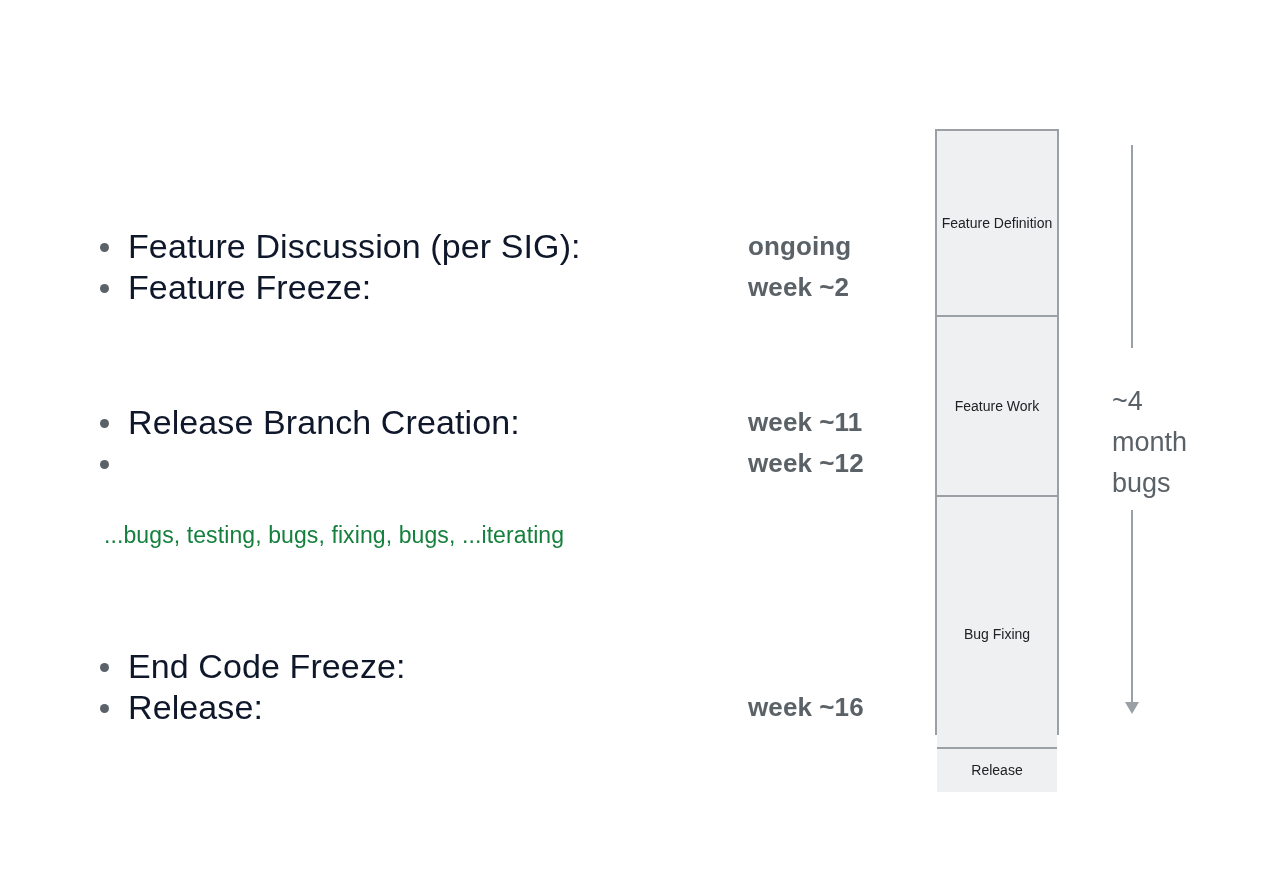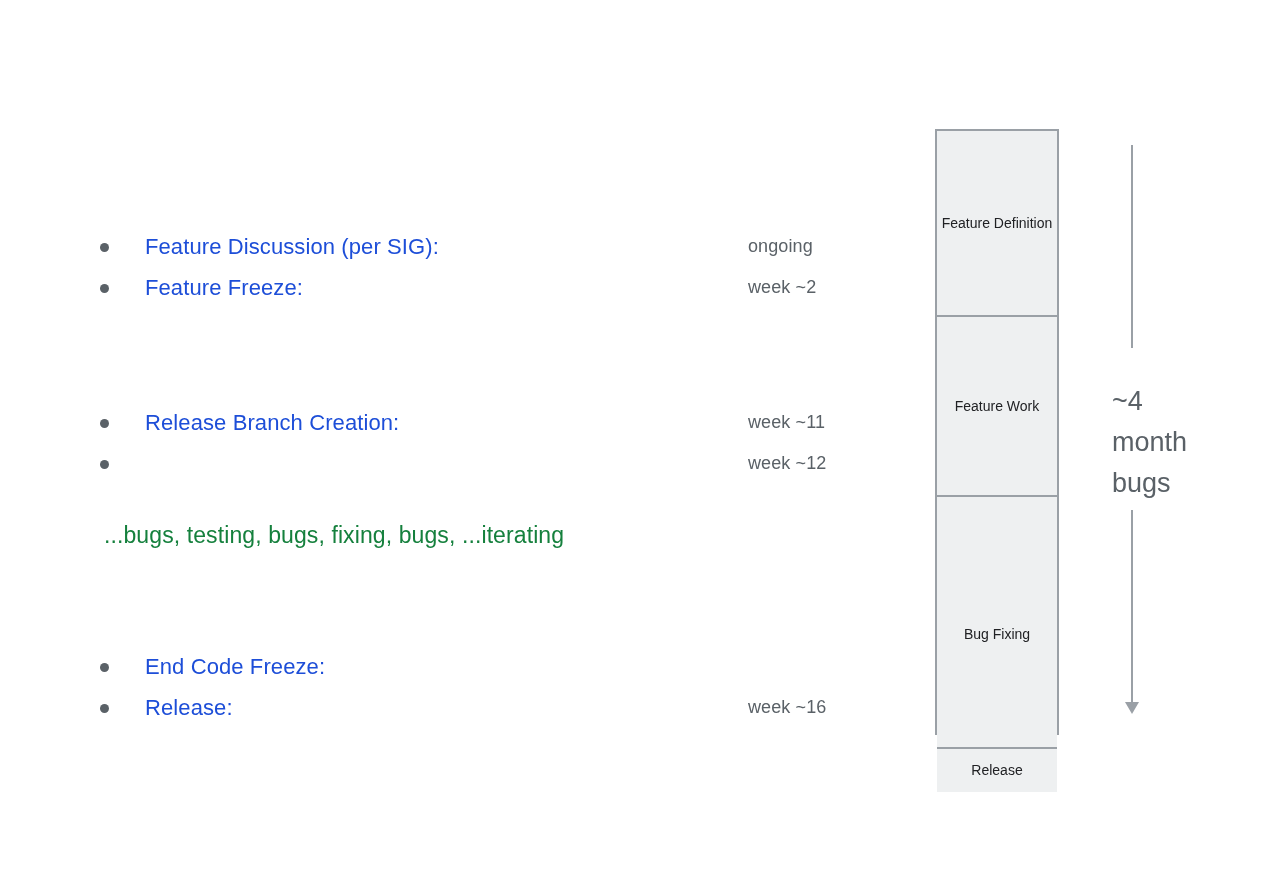--- a/index.html
+++ b/index.html
@@ -51,34 +51,35 @@
     top: 50%;
     width: 9px;
     height: 9px;
     margin-top: -4px;
     border-radius: 50%;
     background: #5a6167;
   }
 
   .row-label {
     position: absolute;
-    left: 57px;
+    left: 40px;
     top: 0;
-    font-size: 22px;
-    color: #1d4ed8;
+    font-size: 34px;
+    color: #0f172a;
     letter-spacing: 0.1px;
   }
 
   .row-value {
     position: absolute;
     left: 660px;
     top: 0;
-    font-size: 18px;
+    font-size: 26px;
     color: #5a6167;
     letter-spacing: 0.1px;
+    font-weight: bold;
   }
 
   .note-line {
     position: absolute;
     left: 16px;
     top: 296px;
     font-size: 23px;
     color: #15803d;
     white-space: nowrap;
     letter-spacing: 0.1px;

